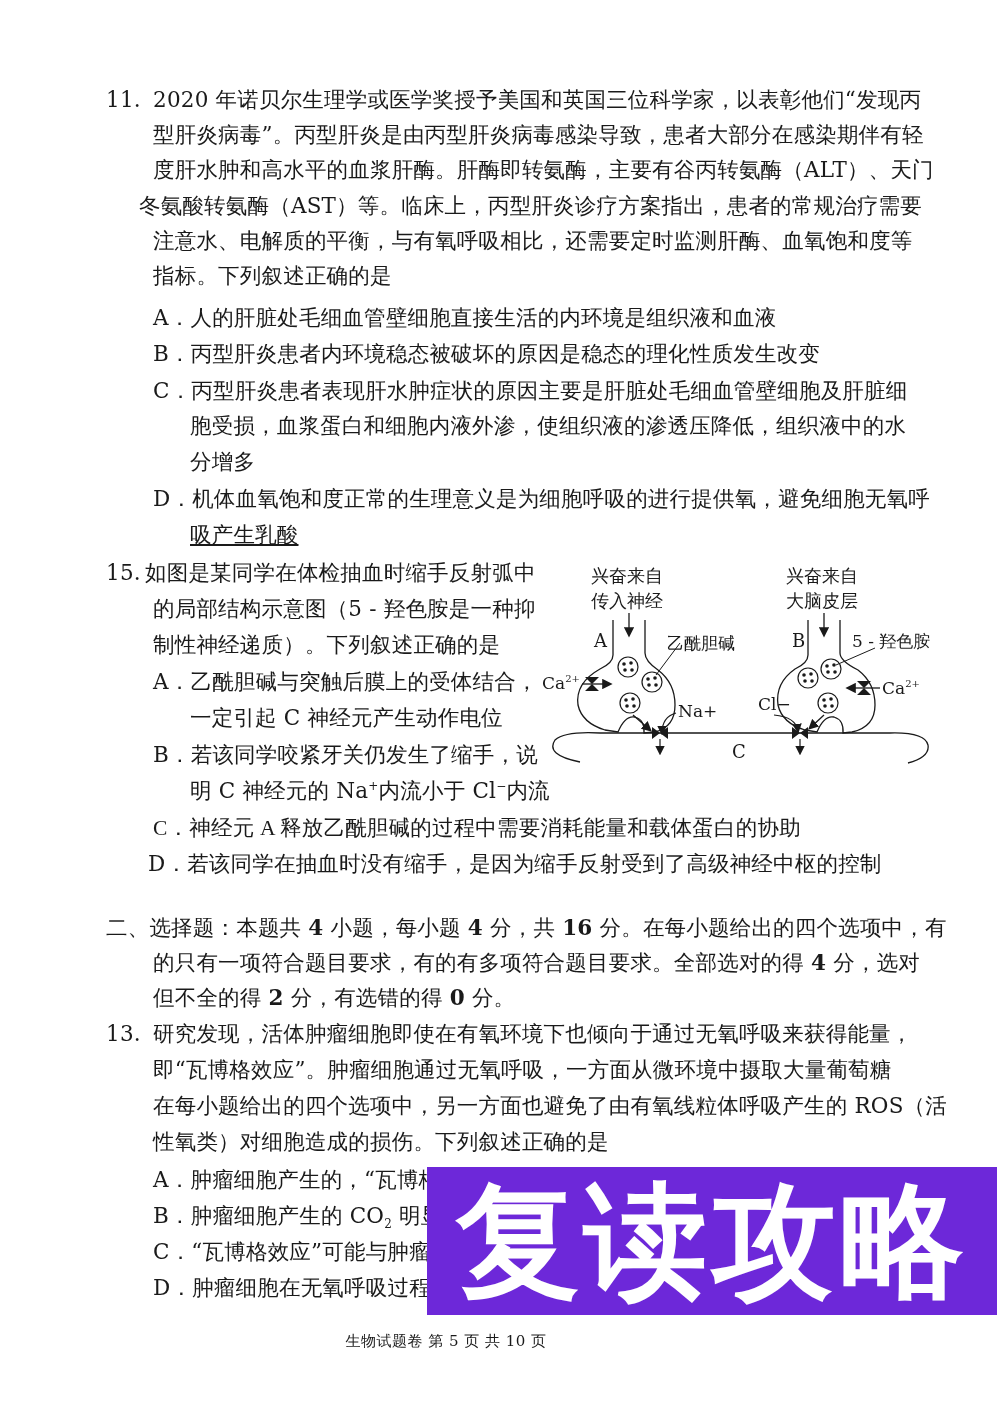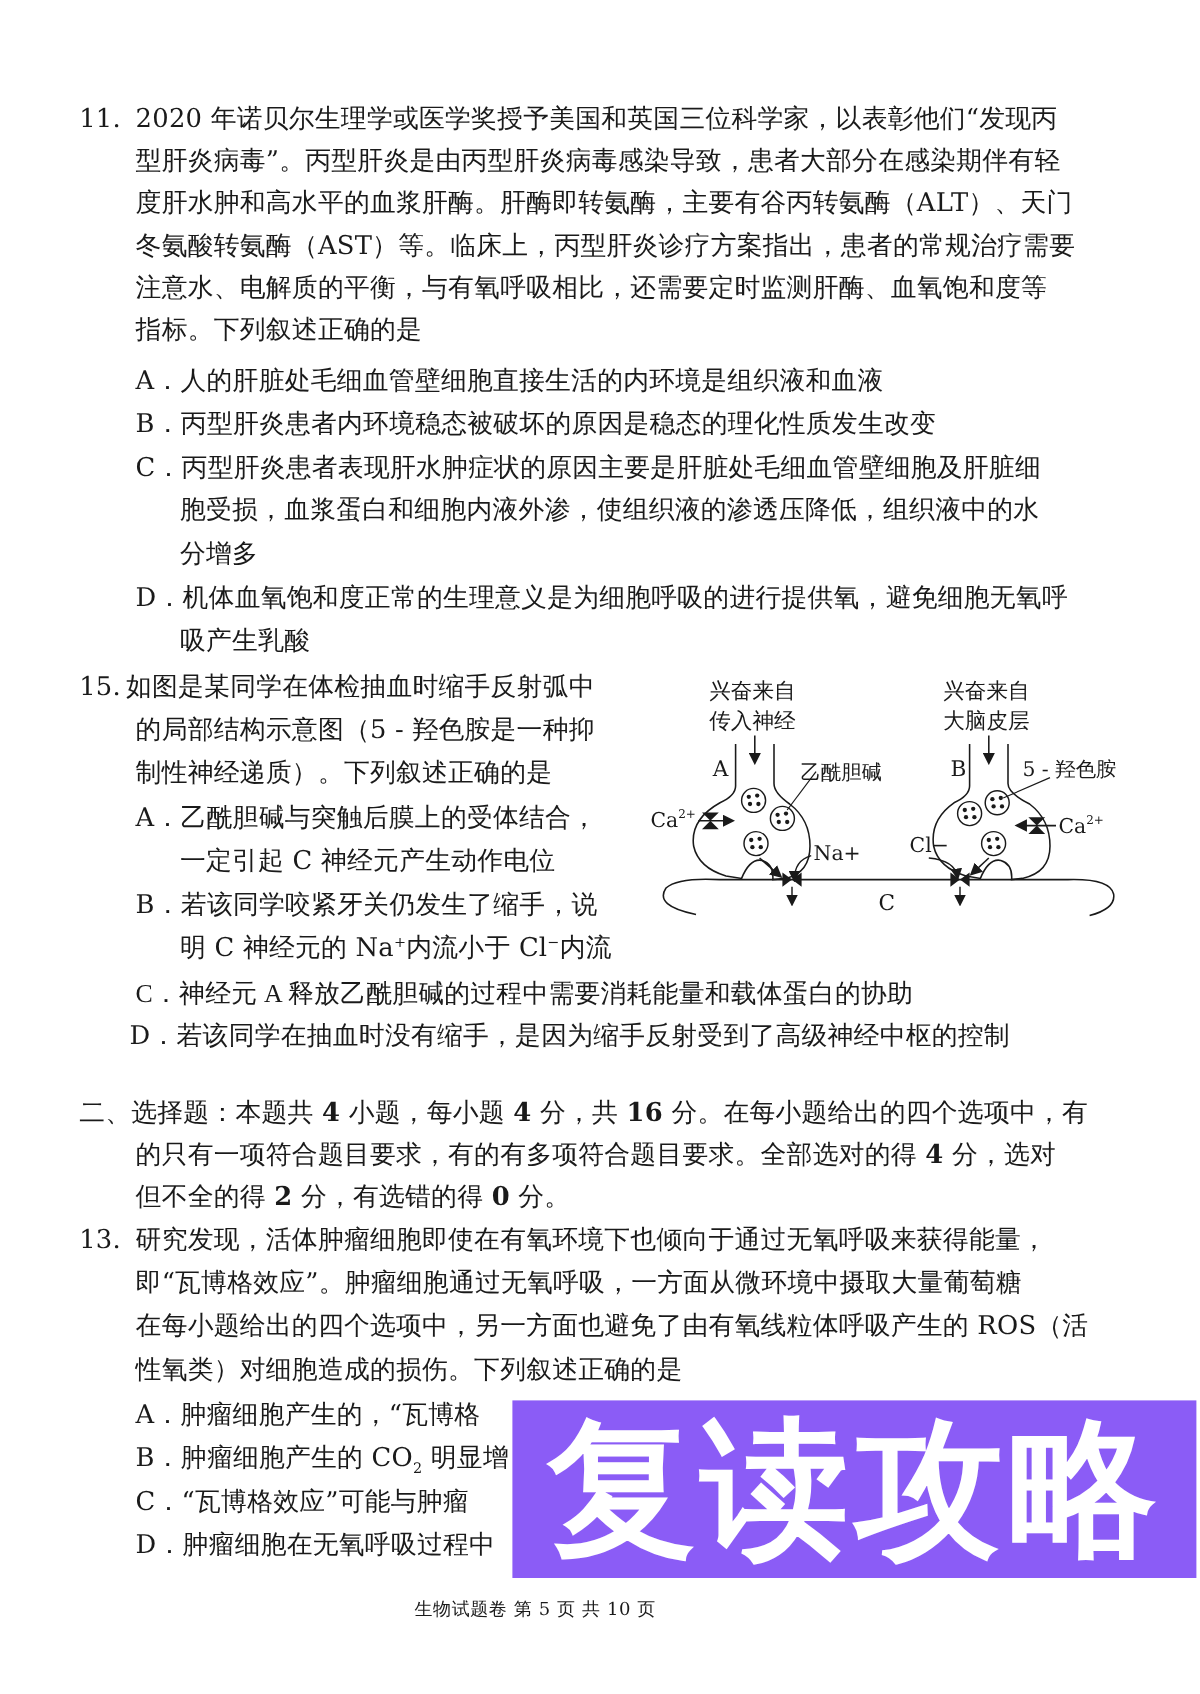--- a/index.html
+++ b/index.html
@@ -3,57 +3,57 @@
 <meta charset="utf-8">
 <style>
   html, body { margin: 0; padding: 0; background: #ffffff; }
   body {
     width: 1000px; height: 1412px; position: relative; overflow: hidden;
     font-family: "DejaVu Serif", "Liberation Serif", serif;
     color: #1a1a1a;
   }
   .line {
     position: absolute; white-space: nowrap;
-    font-size: 21.5px; line-height: 30px; letter-spacing: 0.2px;
+    font-size: 21.5px; line-height: 30px; letter-spacing: 0.2px; margin-left: 40px;
   }
   .sup { font-size: 12px; vertical-align: super; line-height: 0; }
   .sub { font-size: 12px; vertical-align: sub; line-height: 0; }
   .bold { font-weight: bold; }
   #diagram { position: absolute; left: 530px; top: 555px; width: 420px; height: 220px; }
   #diagram text { font-family: "DejaVu Serif", "Liberation Serif", serif; fill: #1a1a1a; }
   .watermark {
     position: absolute; left: 427px; top: 1167px; width: 570px; height: 148px;
-    background: #8b5cf6; color: #ffffff;
+    background: #6d28d9; color: #ffffff;
     display: flex; align-items: center; justify-content: center;
     font-family: "DejaVu Sans", "Liberation Sans", sans-serif;
     font-size: 124px; font-weight: bold; letter-spacing: 4px; line-height: 1;
   }
   .footer {
     position: absolute; left: 0; width: 892px; top: 1332px; text-align: center;
     font-size: 15px; letter-spacing: 0.5px;
   }
 </style>
 </head>
 <body>
 
 <div class="line" style="left:66px;top:85px;">11.</div>
 <div class="line" style="left:113px;top:85px;">2020 年诺贝尔生理学或医学奖授予美国和英国三位科学家，以表彰他们“发现丙</div>
 <div class="line" style="left:113px;top:120px;">型肝炎病毒”。丙型肝炎是由丙型肝炎病毒感染导致，患者大部分在感染期伴有轻</div>
 <div class="line" style="left:113px;top:155px;">度肝水肿和高水平的血浆肝酶。肝酶即转氨酶，主要有谷丙转氨酶（ALT）、天门</div>
-<div class="line" style="left:113px;top:191px;">冬氨酸转氨酶（AST）等。临床上，丙型肝炎诊疗方案指出，患者的常规治疗需要</div>
+<div class="line" style="left:99px;top:191px;">冬氨酸转氨酶（AST）等。临床上，丙型肝炎诊疗方案指出，患者的常规治疗需要</div>
 <div class="line" style="left:113px;top:226px;">注意水、电解质的平衡，与有氧呼吸相比，还需要定时监测肝酶、血氧饱和度等</div>
 <div class="line" style="left:113px;top:261px;">指标。下列叙述正确的是</div>
 
 <div class="line" style="left:113px;top:303px;">A．人的肝脏处毛细血管壁细胞直接生活的内环境是组织液和血液</div>
 <div class="line" style="left:113px;top:339px;">B．丙型肝炎患者内环境稳态被破坏的原因是稳态的理化性质发生改变</div>
 <div class="line" style="left:113px;top:376px;">C．丙型肝炎患者表现肝水肿症状的原因主要是肝脏处毛细血管壁细胞及肝脏细</div>
 <div class="line" style="left:150px;top:411px;">胞受损，血浆蛋白和细胞内液外渗，使组织液的渗透压降低，组织液中的水</div>
 <div class="line" style="left:150px;top:447px;">分增多</div>
 <div class="line" style="left:113px;top:484px;">D．机体血氧饱和度正常的生理意义是为细胞呼吸的进行提供氧，避免细胞无氧呼</div>
-<div class="line" style="left:150px;top:520px;">吸产生乳酸</div>
+<div class="line" style="left:150px;top:520px;text-decoration:underline;">吸产生乳酸</div>
 
 <div class="line" style="left:66px;top:558px;">15.</div>
 <div class="line" style="left:105px;top:558px;">如图是某同学在体检抽血时缩手反射弧中</div>
 <div class="line" style="left:113px;top:594px;">的局部结构示意图（5 - 羟色胺是一种抑</div>
 <div class="line" style="left:113px;top:630px;">制性神经递质）。下列叙述正确的是</div>
 <div class="line" style="left:113px;top:667px;">A．乙酰胆碱与突触后膜上的受体结合，</div>
 <div class="line" style="left:150px;top:703px;">一定引起 C 神经元产生动作电位</div>
 <div class="line" style="left:113px;top:740px;">B．若该同学咬紧牙关仍发生了缩手，说</div>
 <div class="line" style="left:150px;top:776px;">
   <span>明 C 神经元的 Na</span><span class="sup">+</span><span>内流小于 Cl</span><span class="sup">−</span><span>内流</span>

